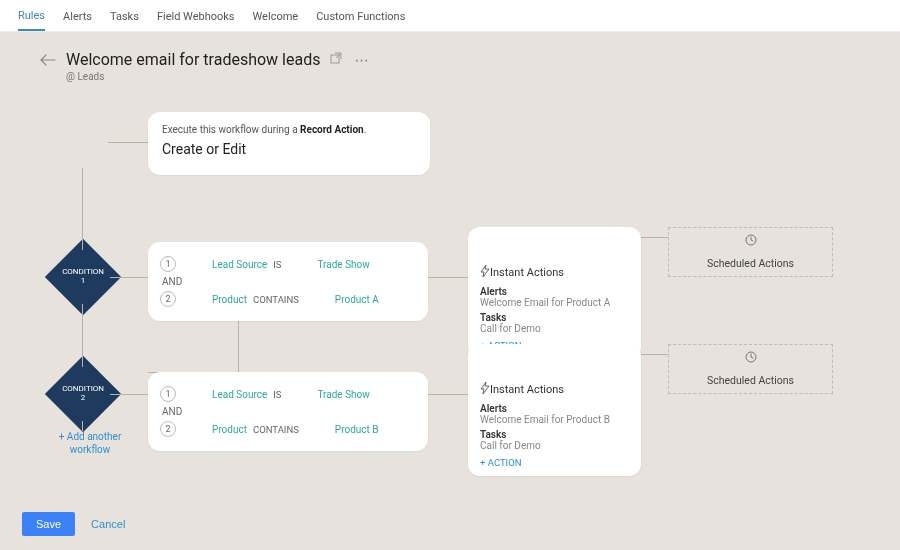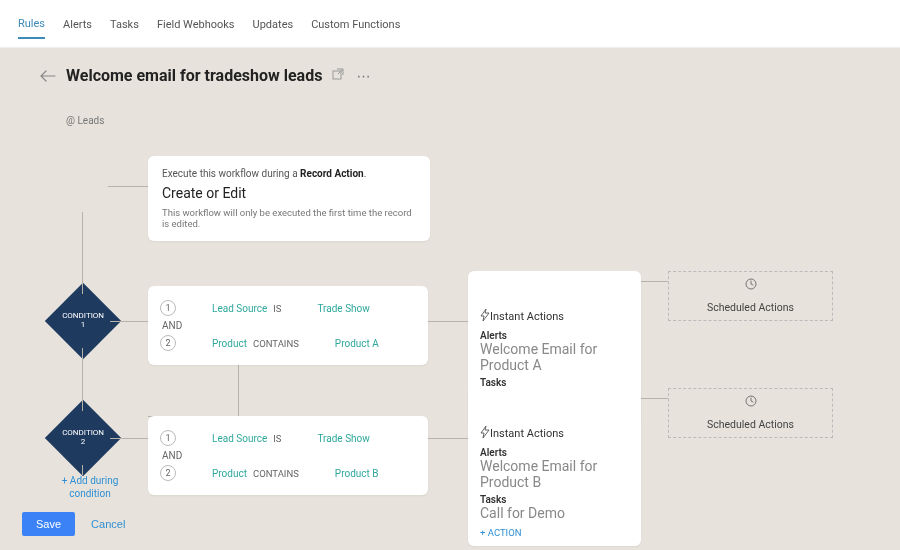--- a/index.html
+++ b/index.html
@@ -14,21 +14,21 @@
     position: relative;
   }
 
   
   .tabs {
     background: #fff;
     display: flex;
     gap: 18px;
     padding: 0 18px;
     border-bottom: 1px solid #eee;
-    height: 48px;
+    height: 32px;
     align-items: center;
   }
   .tab {
     font-size: 11px;
     color: #555;
     padding: 8px 0 7px;
     cursor: pointer;
   }
   .tab.active {
     color: #3b8ab8;
@@ -38,30 +38,29 @@
   
   .header {
     display: flex;
     align-items: center;
     gap: 10px;
     padding: 18px 28px 0 40px;
   }
   .back-icon svg { display: block; }
   .title {
     font-size: 16px;
-    font-weight: 700;
+    font-weight: 400;
     color: #222;
   }
   .popout-icon svg, .more-icon { color: #777; }
   .more-icon { font-size: 14px; margin-left: 2px; }
   .subtitle {
     padding: 2px 0 0 66px;
     font-size: 10px;
     color: #777;
-    margin-top: 28px;
   }
 
   
   .canvas { position: relative; height: 420px; }
 
   .when-circle, .cond-diamond {
     background: #1e3a5f;
     color: #fff;
     display: flex;
     flex-direction: column;
@@ -114,21 +113,21 @@
   .act-to-sched2   { left: 640px; top: 272px; width: 28px; }
 
   .sub-vline1 { left: 238px; top: 222px; height: 68px; }
   .sub-hline1 { left: 148px; top: 290px; width: 90px; }
   .sub-hline0 { left: 148px; top: 222px; width: 90px; }
 
   
   .card {
     position: absolute;
     background: #fff;
-    border-radius: 6px;
+    border-radius: 12px;
     box-shadow: 0 1px 2px rgba(0,0,0,0.05);
     padding: 12px 14px;
   }
   .when-card {
     left: 148px; top: 30px; width: 282px;
     font-size: 10px; color: #333;
   }
   .when-card .lead { color: #555; }
   .when-card .lead b { color: #222; }
   .when-card .mode { font-size: 14px; color: #222; margin: 6px 0; }
@@ -152,21 +151,21 @@
   .and { color: #666; font-size: 10px; margin: 2px 0 2px 2px; }
 
   .actions-card {
     left: 468px; width: 173px;
     padding: 10px 12px 8px;
   }
   .actions-card1 { top: 145px; }
   .actions-card2 { top: 262px; }
   .actions-header { display: flex; align-items: center; gap: 0; font-size: 11px; color: #333; margin-bottom: 6px; margin-top: 28px; }
   .actions-card .group-label { font-size: 10px; font-weight: 600; color: #333; margin-top: 4px; }
-  .actions-card .group-val { font-size: 14px; color: #888; margin-bottom: 4px; }
+  .actions-card .group-val { font-size: 10px; color: #888; margin-bottom: 4px; }
   .add-action { color: #2f8fd4; font-size: 9.5px; margin-top: 6px; cursor: pointer; }
 
   .sched-card {
     position: absolute;
     left: 668px; width: 165px;
     border: 1px dashed #bbb;
     background: transparent;
     padding: 6px 10px;
     display: flex; align-items: center; gap: 8px;
     font-size: 10.5px; color: #444; flex-direction: column;
@@ -194,21 +193,21 @@
   }
 </style>
 </head>
 <body>
 
 <div class="tabs">
   <div class="tab active">Rules</div>
   <div class="tab">Alerts</div>
   <div class="tab">Tasks</div>
   <div class="tab">Field Webhooks</div>
-  <div class="tab">Updates</div>
+  <div class="tab">Welcome</div>
   <div class="tab">Custom Functions</div>
 </div>
 
 <div class="header">
   <span class="back-icon">
     <svg width="16" height="12" viewBox="0 0 16 12">
         <path d="M6 1 1 6l5 5M1 6h14" stroke="#888" stroke-width="1.2" fill="none" stroke-linecap="round"></path>
       </svg>
   </span>
   <span class="title">Welcome email for tradeshow leads</span>
@@ -226,42 +225,41 @@
 </div>
 
 <div class="canvas">
 
   <div class="cond-diamond cond1">
     <span><span>CONDITION</span><br>1</span>
   </div>
   <div class="cond-diamond cond2">
     <span><span>CONDITION</span><br>2</span>
   </div>
-  <div class="add-another">+ Add during condition</div>
+  <div class="add-another">+ Add another workflow</div>
 
   <div class="line hline when-to-card"></div>
   <div class="line vline when-down"></div>
   <div class="line hline cond1-right"></div>
   <div class="line vline cond1-down"></div>
   <div class="line hline cond2-right"></div>
   <div class="line vline cond2-down"></div>
   <div class="line hline cond-to-actions1"></div>
   <div class="line hline cond-to-actions2"></div>
   <div class="line hline act-to-sched1"></div>
   <div class="line hline act-to-sched2"></div>
   <div class="line vline sub-vline1"></div>
   <div class="line hline sub-hline0"></div>
   <div class="line hline sub-hline1"></div>
 
   <div class="card when-card">
     <div class="lead">
       <span>Execute this workflow during a </span><b>Record Action</b><span>.</span>
     </div>
     <div class="mode">Create or Edit</div>
-    <div class="note">This workflow will only be executed the first time the record is edited.</div>
   </div>
 
   <div class="card cond-card cond-card1">
     <div class="cond-row">
       <span class="circnum">1</span>
       <span class="field-link">Lead Source</span>
       <span class="op">IS</span>
       <span class="field-link">Trade Show</span>
     </div>
     <div class="and">AND</div>

